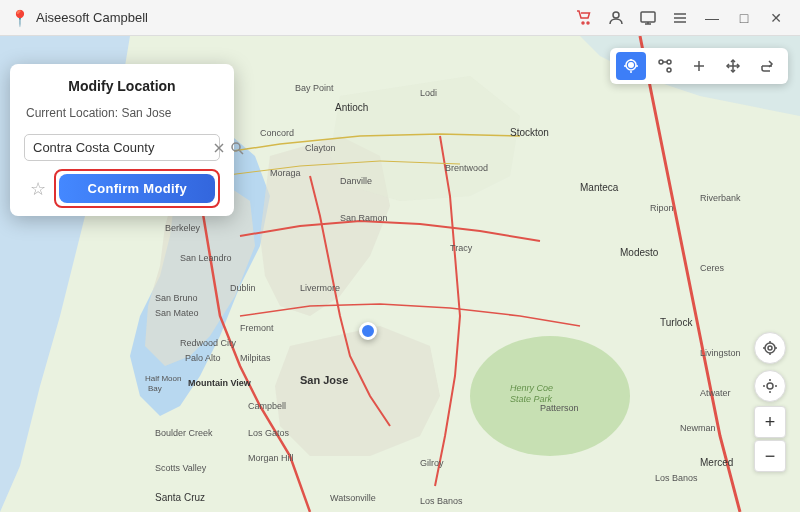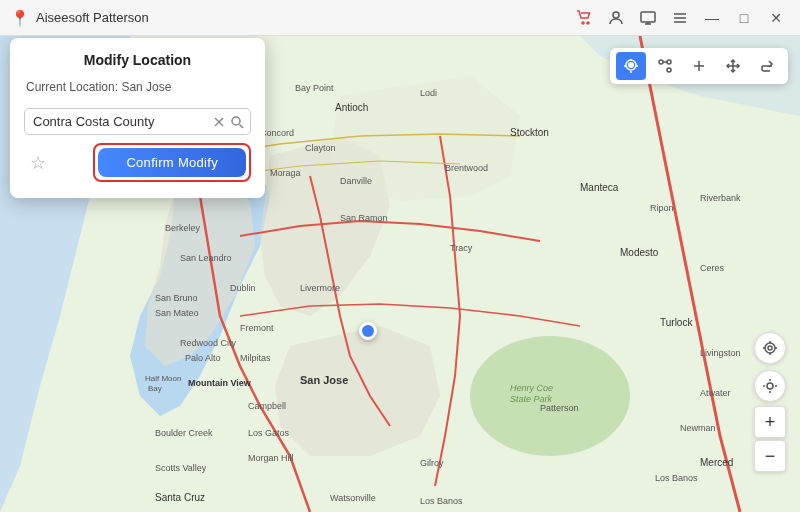--- a/index.html
+++ b/index.html
@@ -67,27 +67,27 @@
     
     #map-svg {
       position: absolute;
       top: 0; left: 0;
       width: 100%; height: 100%;
     }
 
     
     #modify-panel {
       position: absolute;
-      top: 2px;
+      top: 28px;
       left: 10px;
-      width: 255px;
+      width: 224px;
       background: white;
       border-radius: 8px;
       box-shadow: 0 4px 20px rgba(0,0,0,0.25);
-      padding: 14px 14px 16px;
+      padding: 14px 14px 8px;
       z-index: 50;
     }
 
     #modify-panel .panel-title {
       text-align: center;
       font-size: 14px;
       font-weight: 600;
       color: #222;
       margin-bottom: 12px;
     }
@@ -151,21 +151,21 @@
       padding: 3px;
     }
 
     #confirm-btn {
       background: linear-gradient(to right, #4488ff, #3366dd);
       color: white;
       border: none;
       border-radius: 8px;
       padding: 7px 28px;
       font-size: 13px;
-      font-weight: 400;
+      font-weight: 700;
       cursor: pointer;
       letter-spacing: 0.3px;
     }
 
     
     #map-toolbar {
       position: absolute;
       top: 12px;
       right: 12px;
       display: flex;
@@ -256,21 +256,21 @@
       transform: translate(-50%, -50%);
       box-shadow: 0 2px 6px rgba(0,0,0,0.3);
       z-index: 40;
     }
   </style>
 </head>
 <body>
 
 <div id="title-bar">
   <span class="app-icon" style="font-size:16px;">📍</span>
-  <span class="title-text">Aiseesoft Patterson</span>
+  <span class="title-text">Aiseesoft Campbell</span>
   <div class="window-controls">
 
     <div class="title-icon-btn" title="Cart">
       <svg width="16" height="16" viewBox="0 0 16 16" fill="none" stroke="#d44" stroke-width="1.5">
         <path d="M1 1h2l2 7h7l1.5-5H5"></path>
         <circle cx="7" cy="13" r="1"></circle>
         <circle cx="12" cy="13" r="1"></circle>
       </svg>
     </div>
     <div class="title-icon-btn" title="User">

